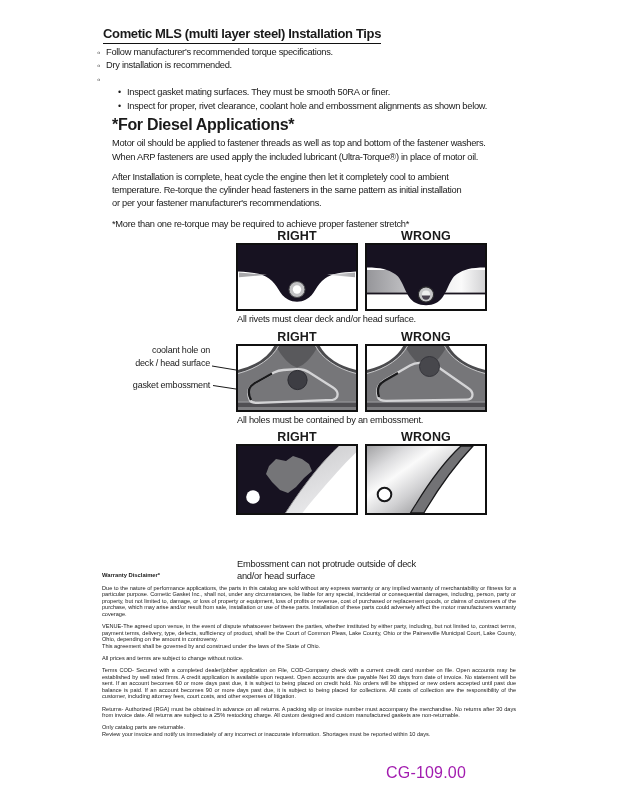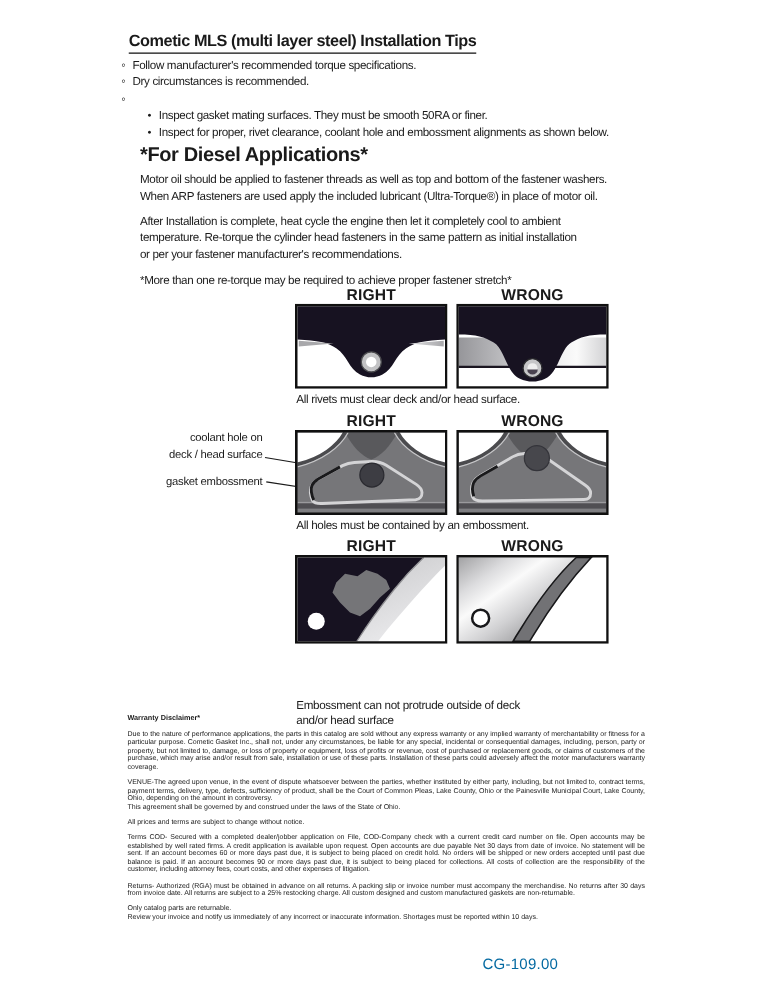--- a/index.html
+++ b/index.html
@@ -23,40 +23,40 @@
   .diesel p.last{margin:0;}
 
   .dg-label{width:122px;text-align:center;font-size:12.5px;font-weight:bold;letter-spacing:0.1px;}
   .dg-caption{font-size:9.3px;letter-spacing:-0.25px;line-height:12px;white-space:pre-line;}
   .callout{width:150px;text-align:right;font-size:9px;letter-spacing:-0.2px;line-height:13px;white-space:pre-line;}
 
   .legal{width:414px;font-size:5.6px;line-height:6.6px;text-align:justify;}
   .legal .legal-head{font-size:5.8px;font-weight:bold;margin:0 0 6px 0;text-align:left;}
   .legal p{margin:0 0 5.5px 0;white-space:pre-line;}
 
-  .footer-code{font-size:12px;letter-spacing:0.2px;color:#0369a1;text-align:center;}
+  .footer-code{font-size:16px;letter-spacing:0.2px;color:#a21caf;text-align:center;}
   svg{display:block;}
 </style>
 </head>
 <body>
 
 <div class="page">
 
   <div class="abs" style="left:103px;top:24px;">
     <span class="title">Cometic MLS (multi layer steel) Installation Tips</span>
   </div>
 
   <div class="abs bullets" style="left:97px;top:46px;">
     <div class="b-row">
       <span class="b-marker open">◦</span>
       <span>Follow manufacturer's recommended torque specifications.</span>
     </div>
     <div class="b-row">
       <span class="b-marker open">◦</span>
-      <span>Dry circumstances is recommended.</span>
+      <span>Dry installation is recommended.</span>
     </div>
     <div class="b-row">
       <span class="b-marker open">◦</span>
     </div>
     <div class="b-row sub">
       <span class="b-marker filled">•</span>
       <span>Inspect gasket mating surfaces.  They must be smooth 50RA or finer.</span>
     </div>
     <div class="b-row sub">
       <span class="b-marker filled">•</span>

